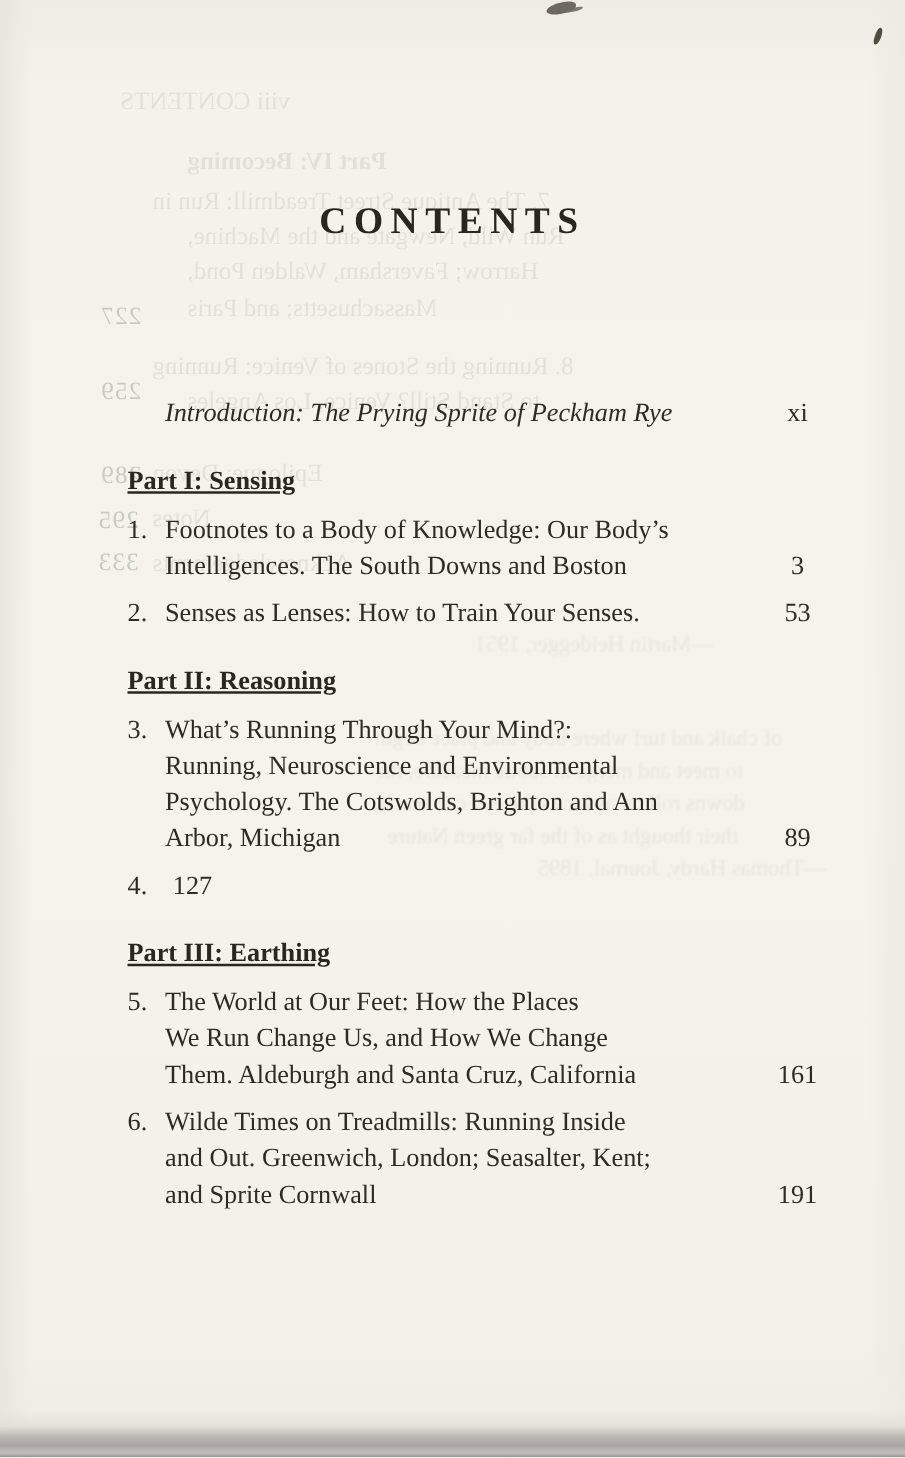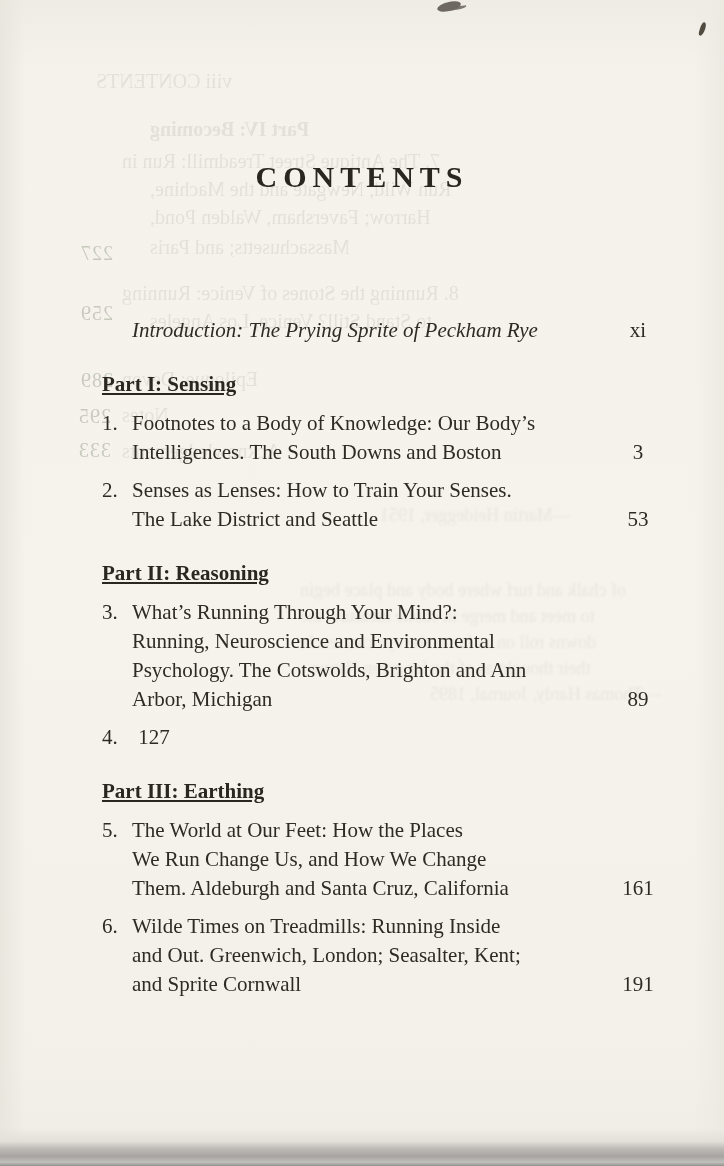--- a/index.html
+++ b/index.html
@@ -185,21 +185,20 @@
           <span class="ln">Footnotes to a Body of Knowledge: Our Body’s</span>
           <span class="ln">Intelligences. The South Downs and Boston</span>
         </span>
         <span class="pagenum">3</span>
       </div>
 
       <div class="chapter">
         <span class="num">2.</span>
         <span class="chtext">
           <span class="ln">Senses as Lenses: How to Train Your Senses.</span>
-          <span class="ln">The Lake District and Seattle</span>
         </span>
         <span class="pagenum">53</span>
       </div>
     </div>
 
     <div class="part">
       <div class="part-heading">Part II: Reasoning</div>
 
       <div class="chapter">
         <span class="num">3.</span>

